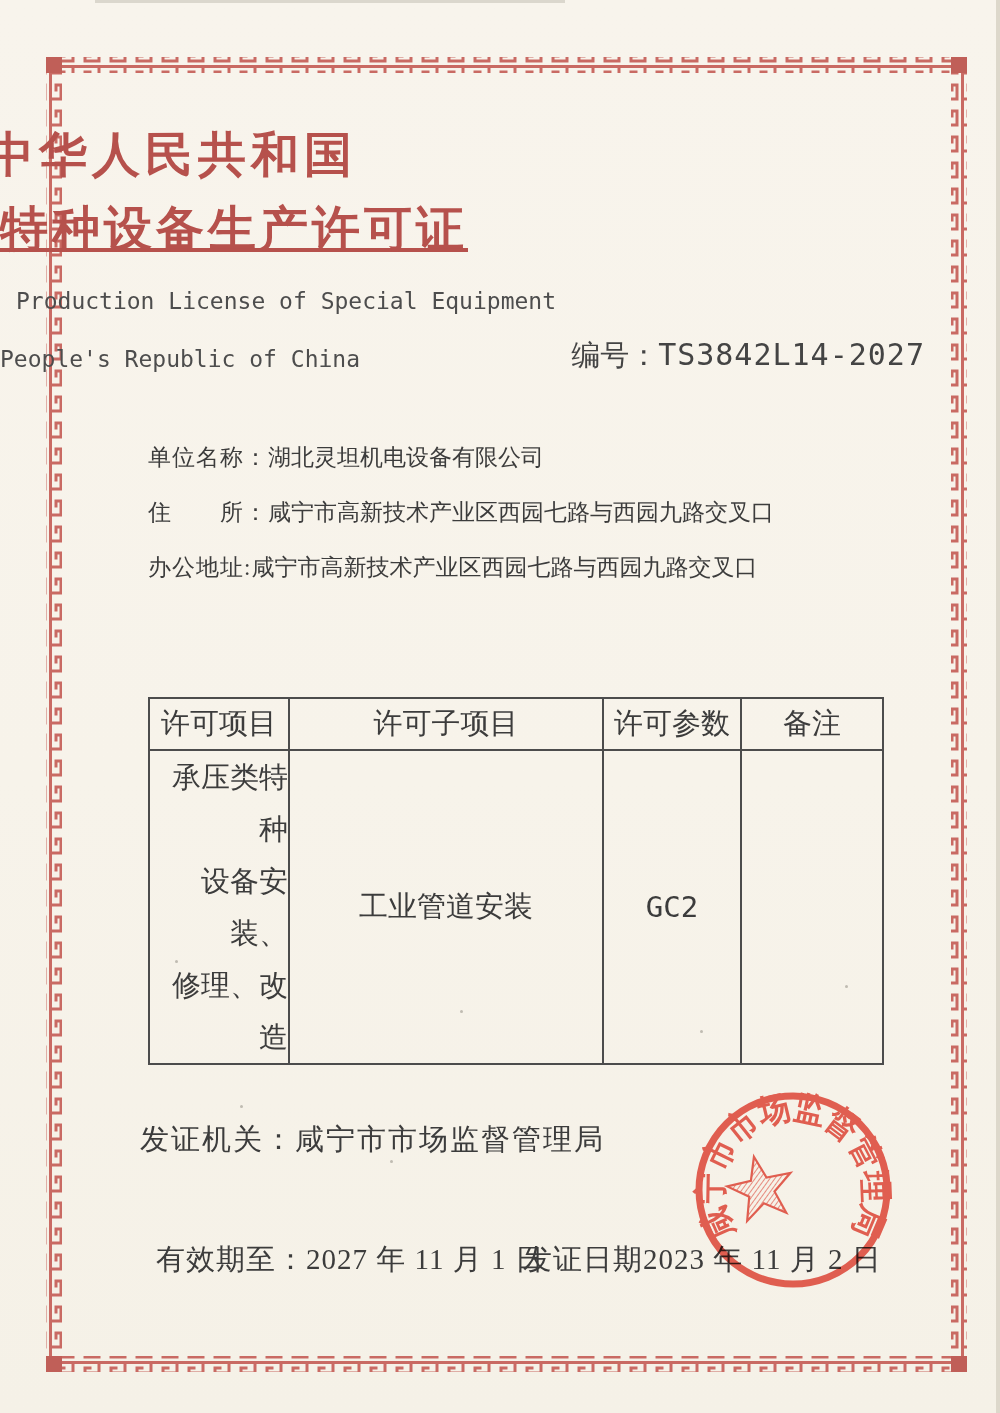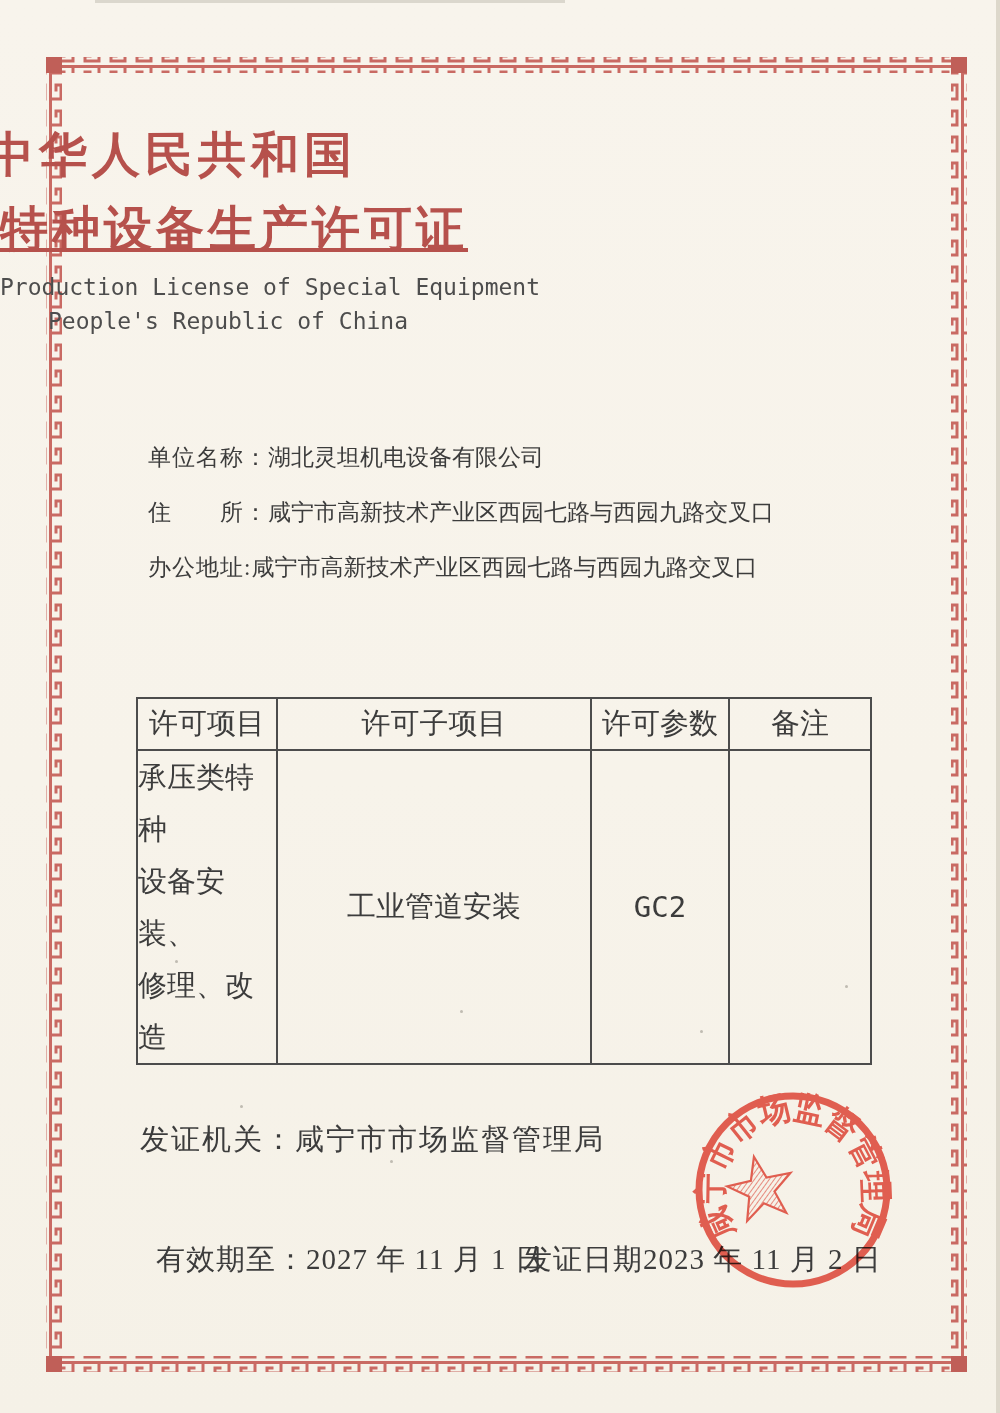--- a/index.html
+++ b/index.html
@@ -26,41 +26,41 @@
     letter-spacing:5px;
     color:#b6514c;
   }
   .title-cn.l1 { transform:translateX(-14px); }
   .title-cn.l2 { margin-top:22px; letter-spacing:4px;text-decoration:underline; }
   .title-en {
     font-family:"DejaVu Sans Mono", monospace;
     font-size:23px; line-height:34px;
     color:#4d4d4d;
   }
-  .title-en.l1 { margin-top:16px; }
-  .title-en.l2 { margin-top:0;padding-left:48px; }
+  .title-en.l1 { margin-top:30px;padding-left:16px; }
+  .title-en.l2 { margin-top:24px; }
 
   .license-no { top:336px; right:75px; font-size:29px; color:#444; }
   .license-no .num { font-family:"DejaVu Sans Mono", monospace; font-size:30px; letter-spacing:1px; }
 
   .info { left:148px; top:430px; font-size:23px; line-height:55px; white-space:nowrap; }
   .info .label { letter-spacing:1px; }
 
   .approval { left:200px; top:655px; font-size:29px; }
 
   table.lic {
-    position:absolute; left:136px; top:697px;
+    position:absolute; left:148px; top:697px;
     width:734px; border-collapse:collapse;
     table-layout:fixed;
     font-size:29px; color:#3c3c3c;
   }
   table.lic th, table.lic td { border:2px solid #4c4c4c; font-weight:normal; padding:0; }
   table.lic tr.hdr { height:52px; }
   table.lic tr.body { height:155px; }
-  td.item { text-align:left; vertical-align:top; padding:6px 4px 0 8px; }
+  td.item { text-align:right; vertical-align:top; padding:6px 4px 0 8px; }
   td.item div { line-height:52px; }
   td.center { text-align:center; vertical-align:middle;margin-top:8px; }
   .mono { font-family:"DejaVu Sans Mono", monospace; }
 
   .footer-line1 { left:140px; top:1120px; font-size:29px; letter-spacing:2px; white-space:nowrap; }
   .footer-line2a { left:156px; top:1240px; font-size:29px; letter-spacing:1px; white-space:nowrap; }
   .footer-line2b { left:523px; top:1240px; font-size:29px; letter-spacing:1px; white-space:nowrap; }
 
   .seal-svg { left:655px; top:1062px; mix-blend-mode:multiply; opacity:.92; }
 </style>
@@ -97,20 +97,23 @@
   <div class="abs speck" style="left:700px;top:1030px"></div>
   <div class="abs speck" style="left:390px;top:1160px"></div>
 
   <div class="abs titles">
     <div class="title-cn l1">中华人民共和国</div>
     <div class="title-cn l2">特种设备生产许可证</div>
     <div class="title-en l1">Production License of Special Equipment</div>
     <div class="title-en l2">People's Republic of China</div>
   </div>
 
+  <div class="abs license-no">
+    <span>编号：</span><span class="num">TS3842L14-2027</span>
+  </div>
 
   <div class="abs info">
     <div>
       <span class="label">单位名称：</span><span>湖北灵坦机电设备有限公司</span>
     </div>
     <div>
       <span class="label">住　　所：</span><span>咸宁市高新技术产业区西园七路与西园九路交叉口</span>
     </div>
     <div>
       <span class="label">办公地址:</span><span>咸宁市高新技术产业区西园七路与西园九路交叉口</span>

